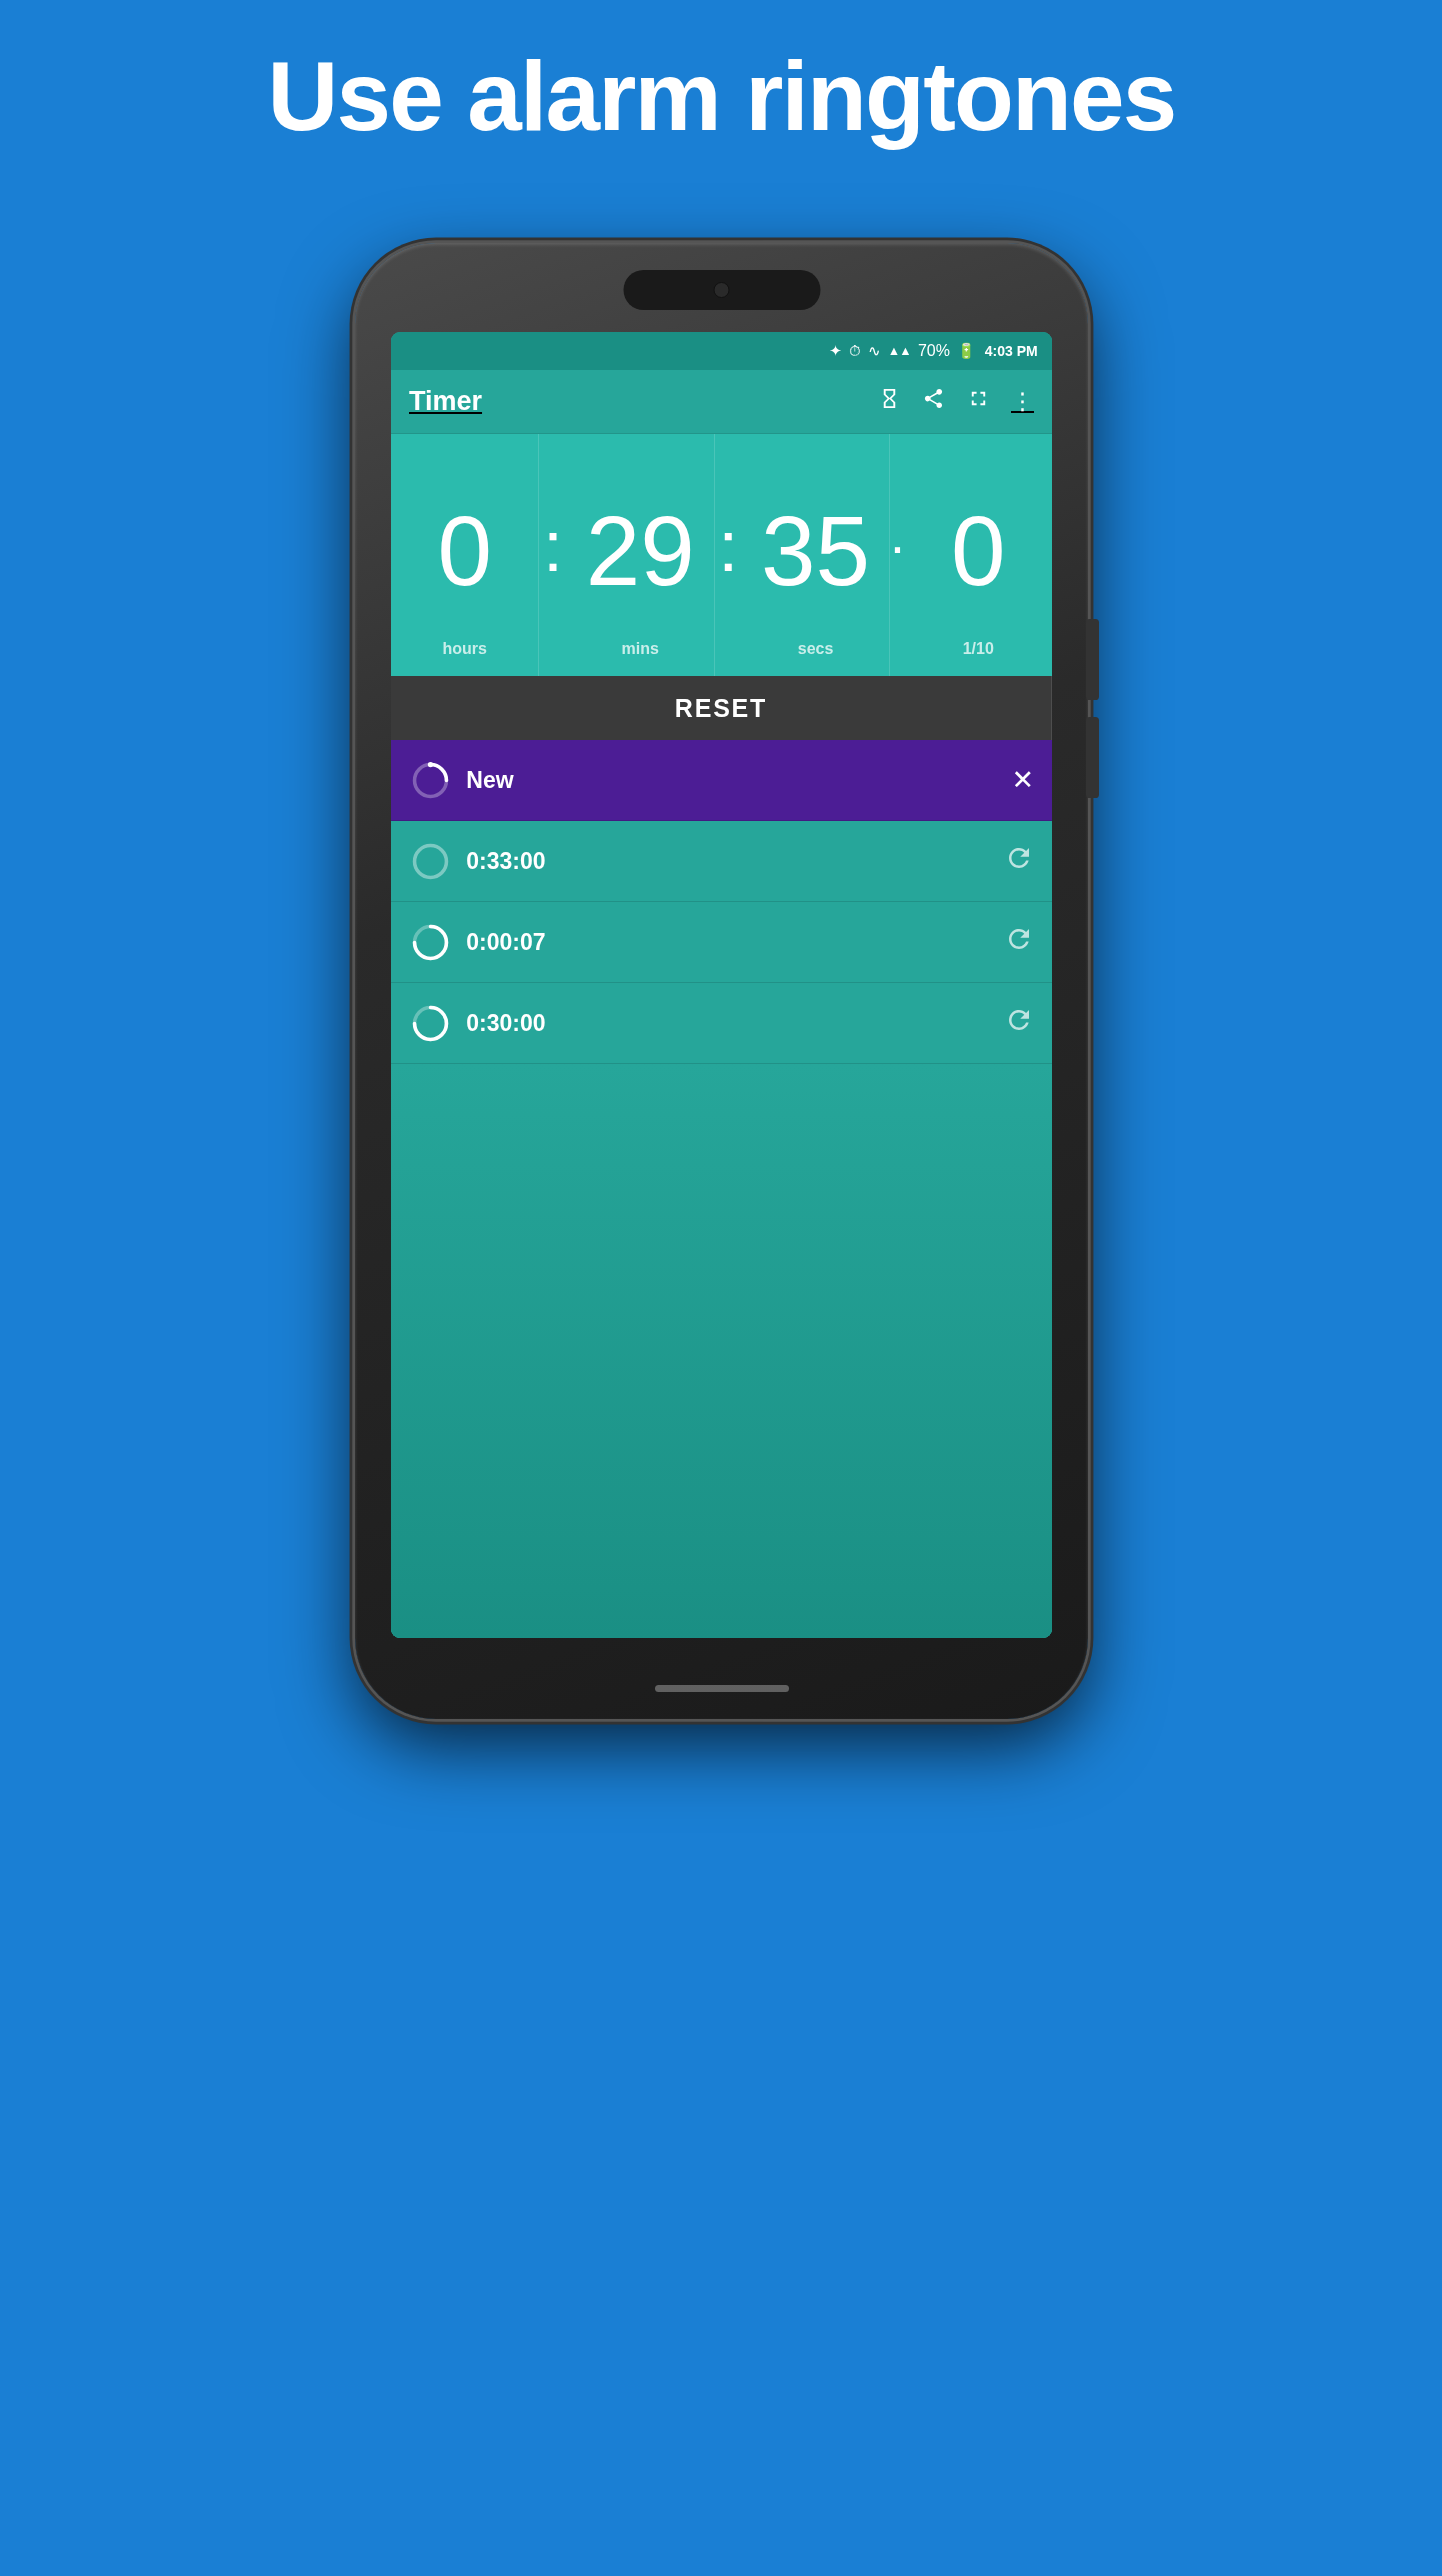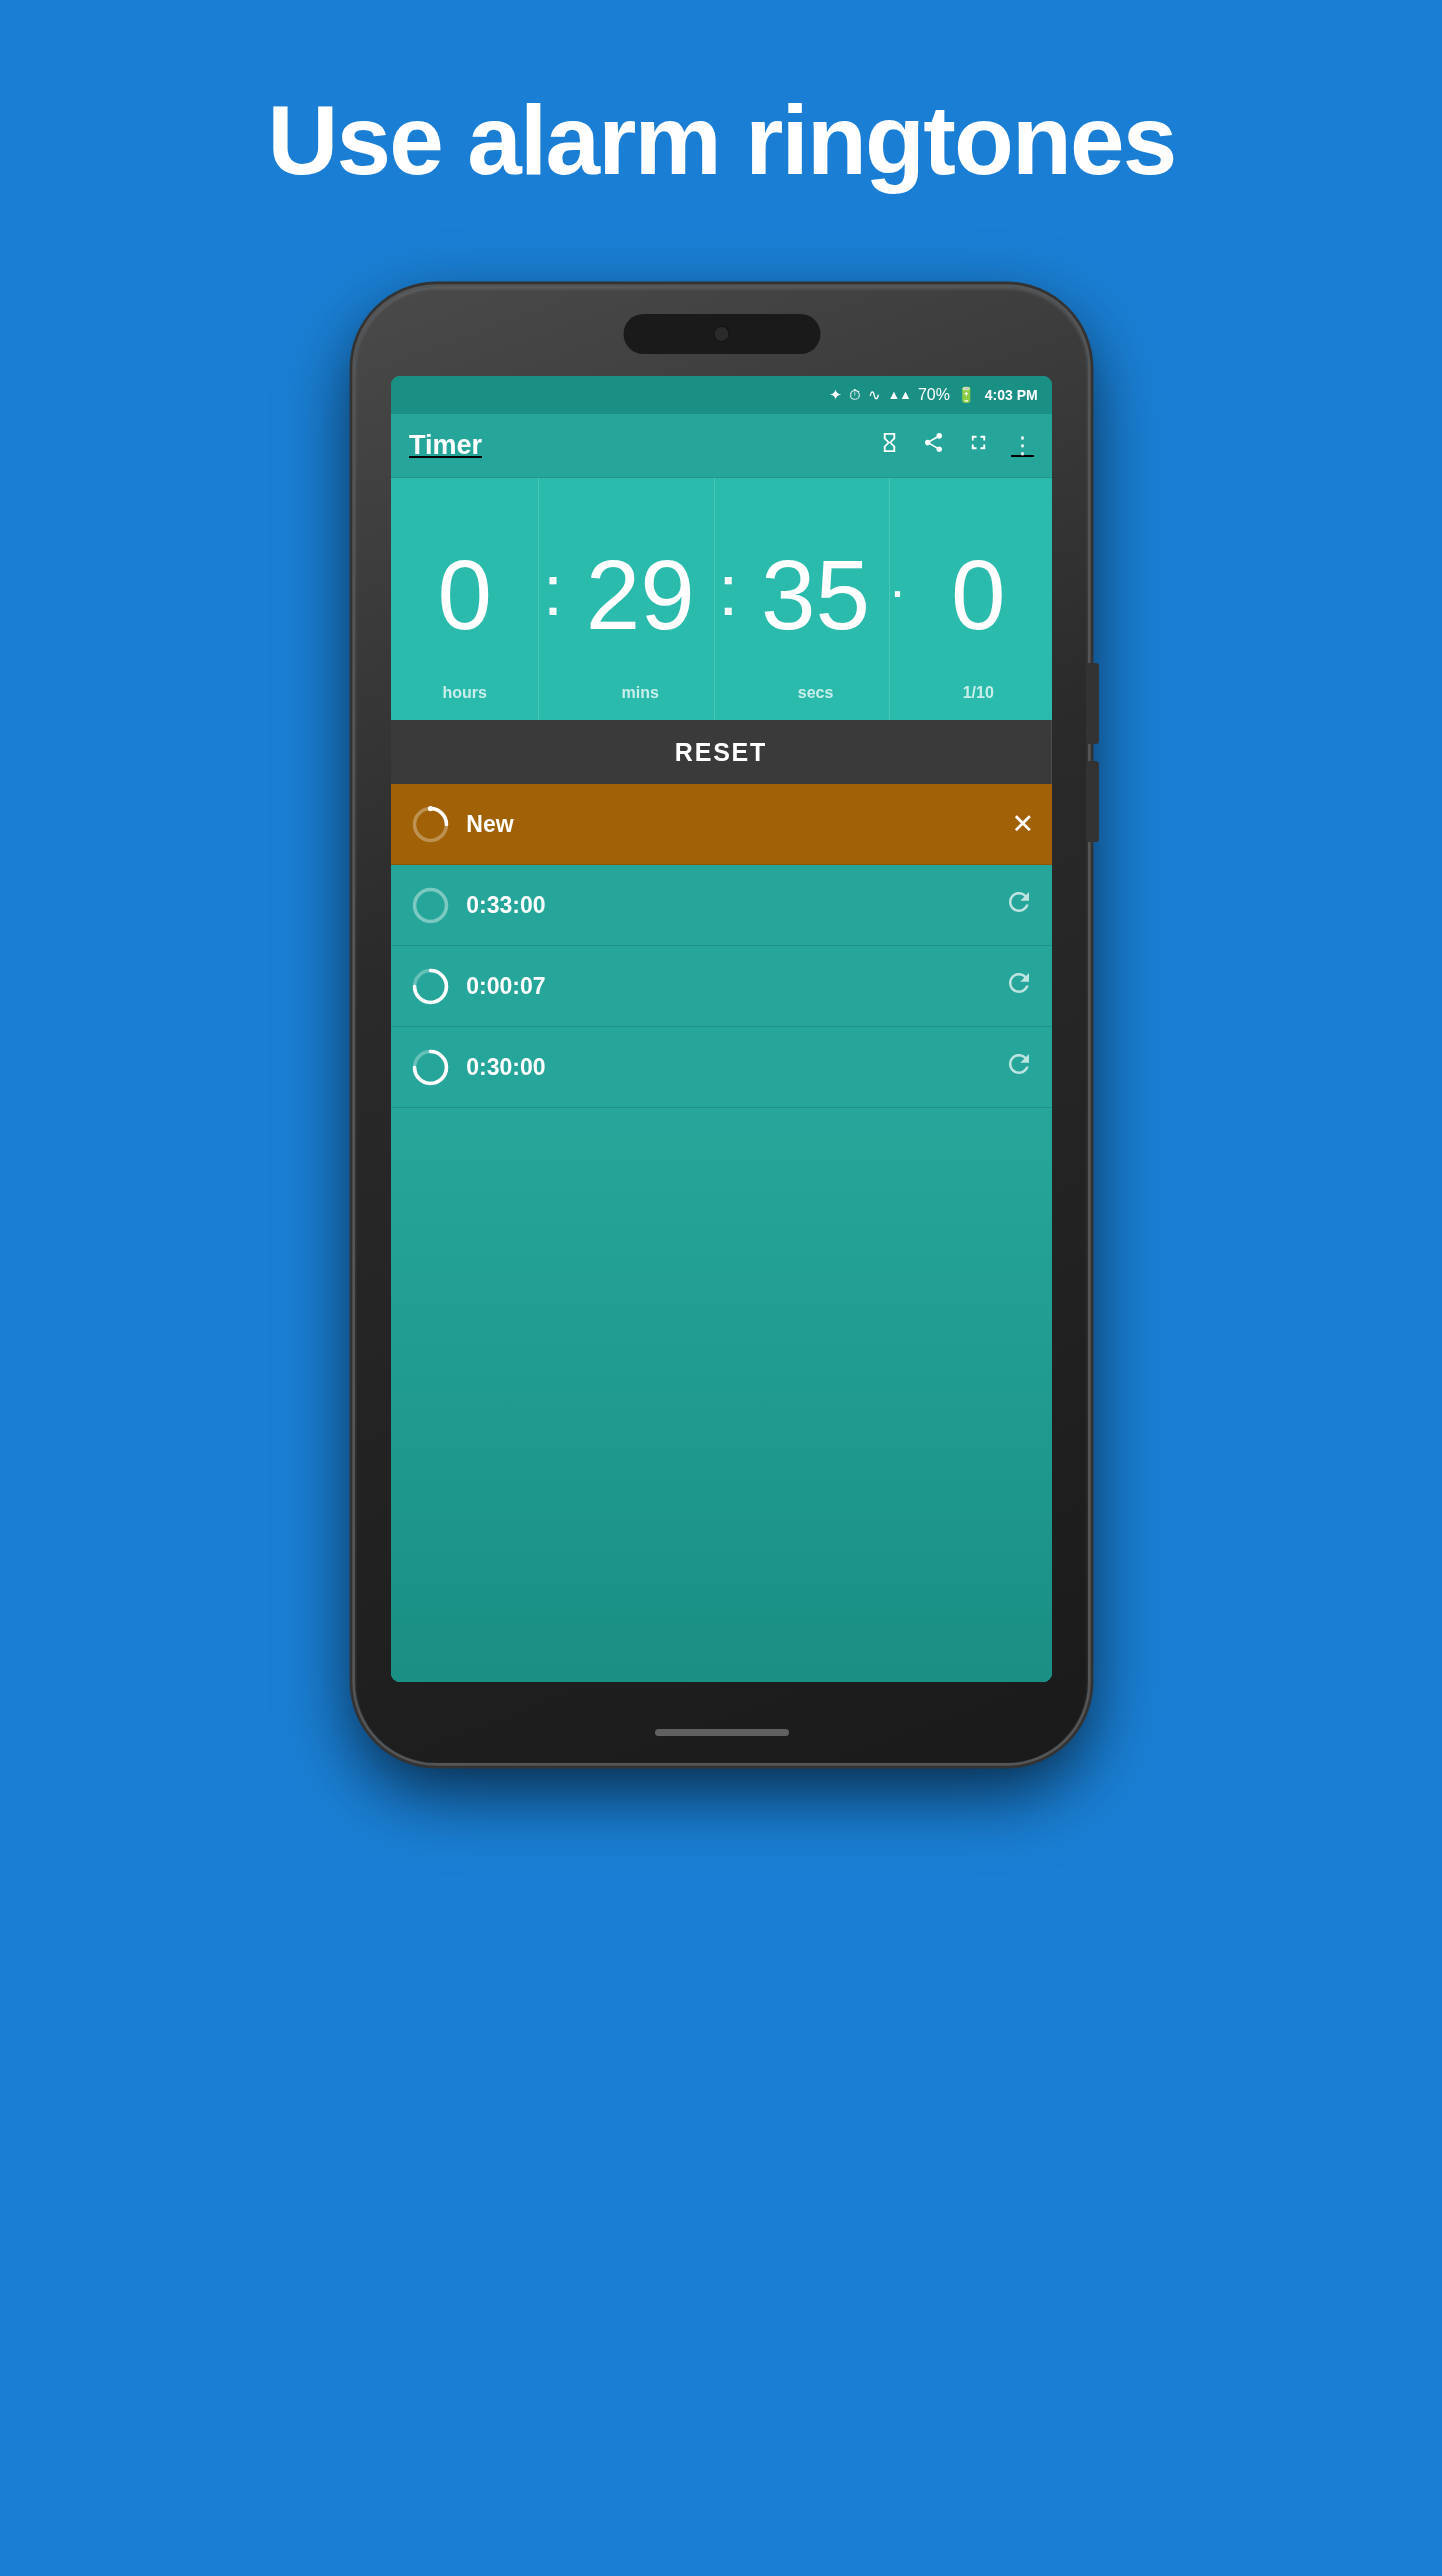--- a/index.html
+++ b/index.html
@@ -12,21 +12,21 @@
       flex-direction: column;
       align-items: center;
       font-family: 'Arial', sans-serif;
       overflow: hidden;
     }
 
     .page-title {
       color: #ffffff;
       font-size: 98px;
       font-weight: 900;
-      margin-top: 84px;
+      margin-top: 40px;
       margin-bottom: 72px;
       text-align: center;
       width: 100%;
       padding: 0 72px;
       letter-spacing: -1.8px;
     }
 
     .phone-container {
       position: relative;
       width: 733px;
@@ -249,21 +249,21 @@
     }
     .timer-item {
       display: flex;
       align-items: center;
       padding: 0 18px;
       height: 81px;
       border-bottom: 0.9px solid rgba(0,0,0,0.12);
       flex-shrink: 0;
     }
     .timer-item.active {
-      background: #a16207;
+      background: #4c1d95;
       justify-content: space-between;
     }
     .timer-item-icon {
       width: 43px;
       height: 43px;
       margin-right: 14.3px;
       display: flex;
       align-items: center;
       justify-content: center;
       flex-shrink: 0;

